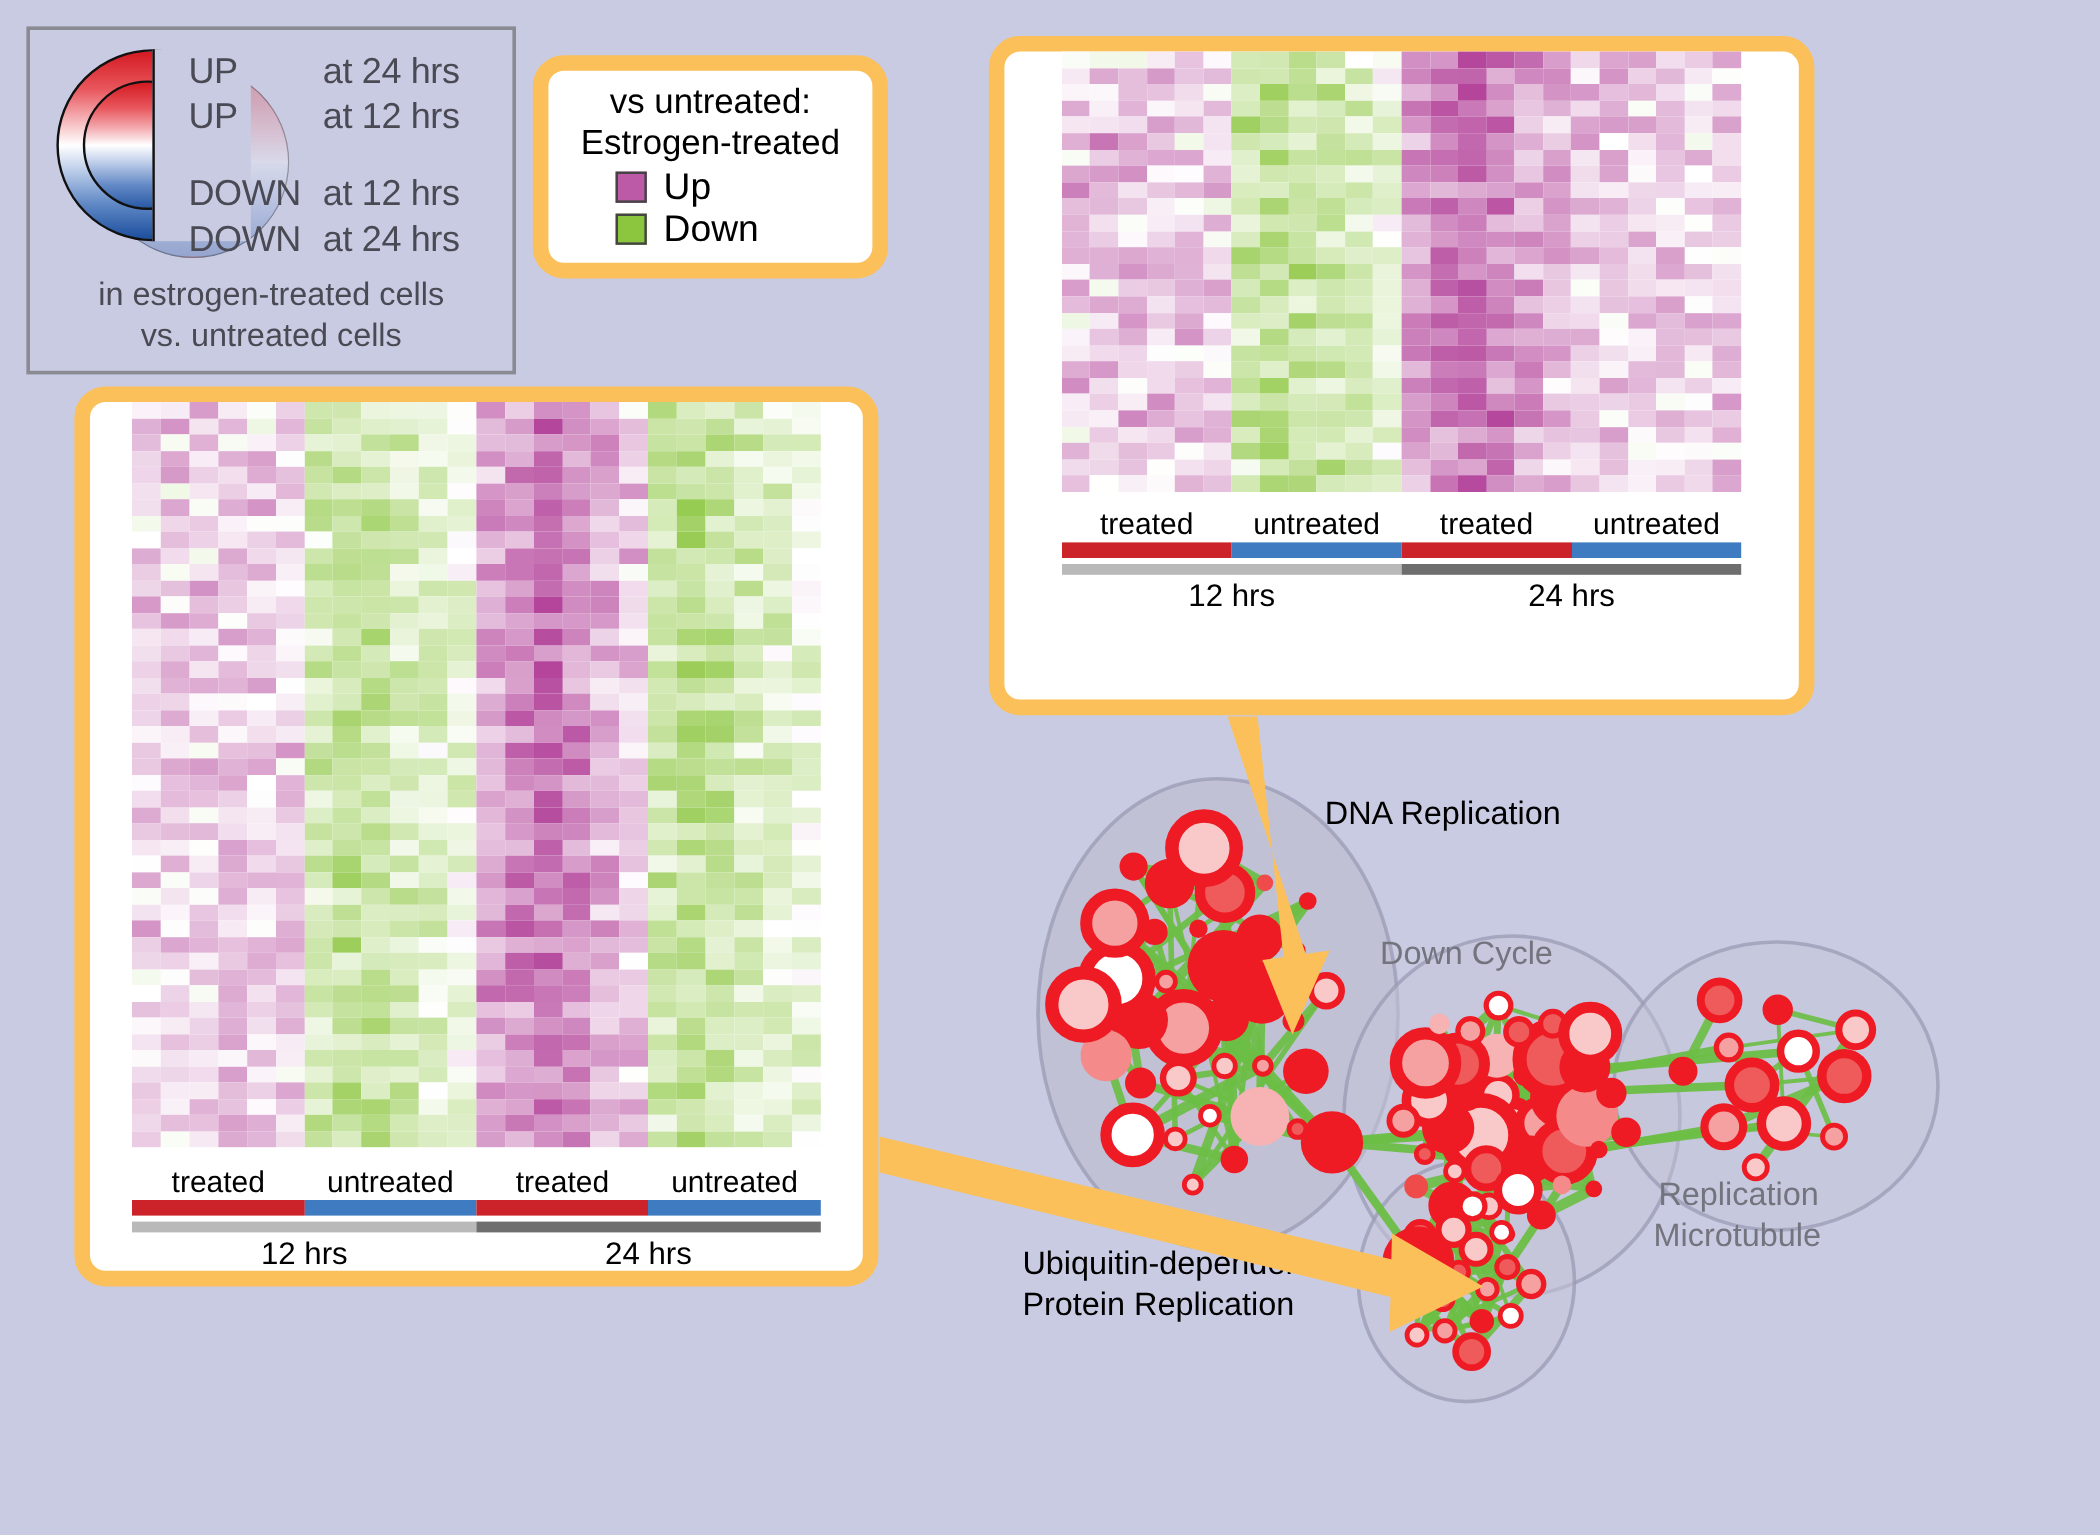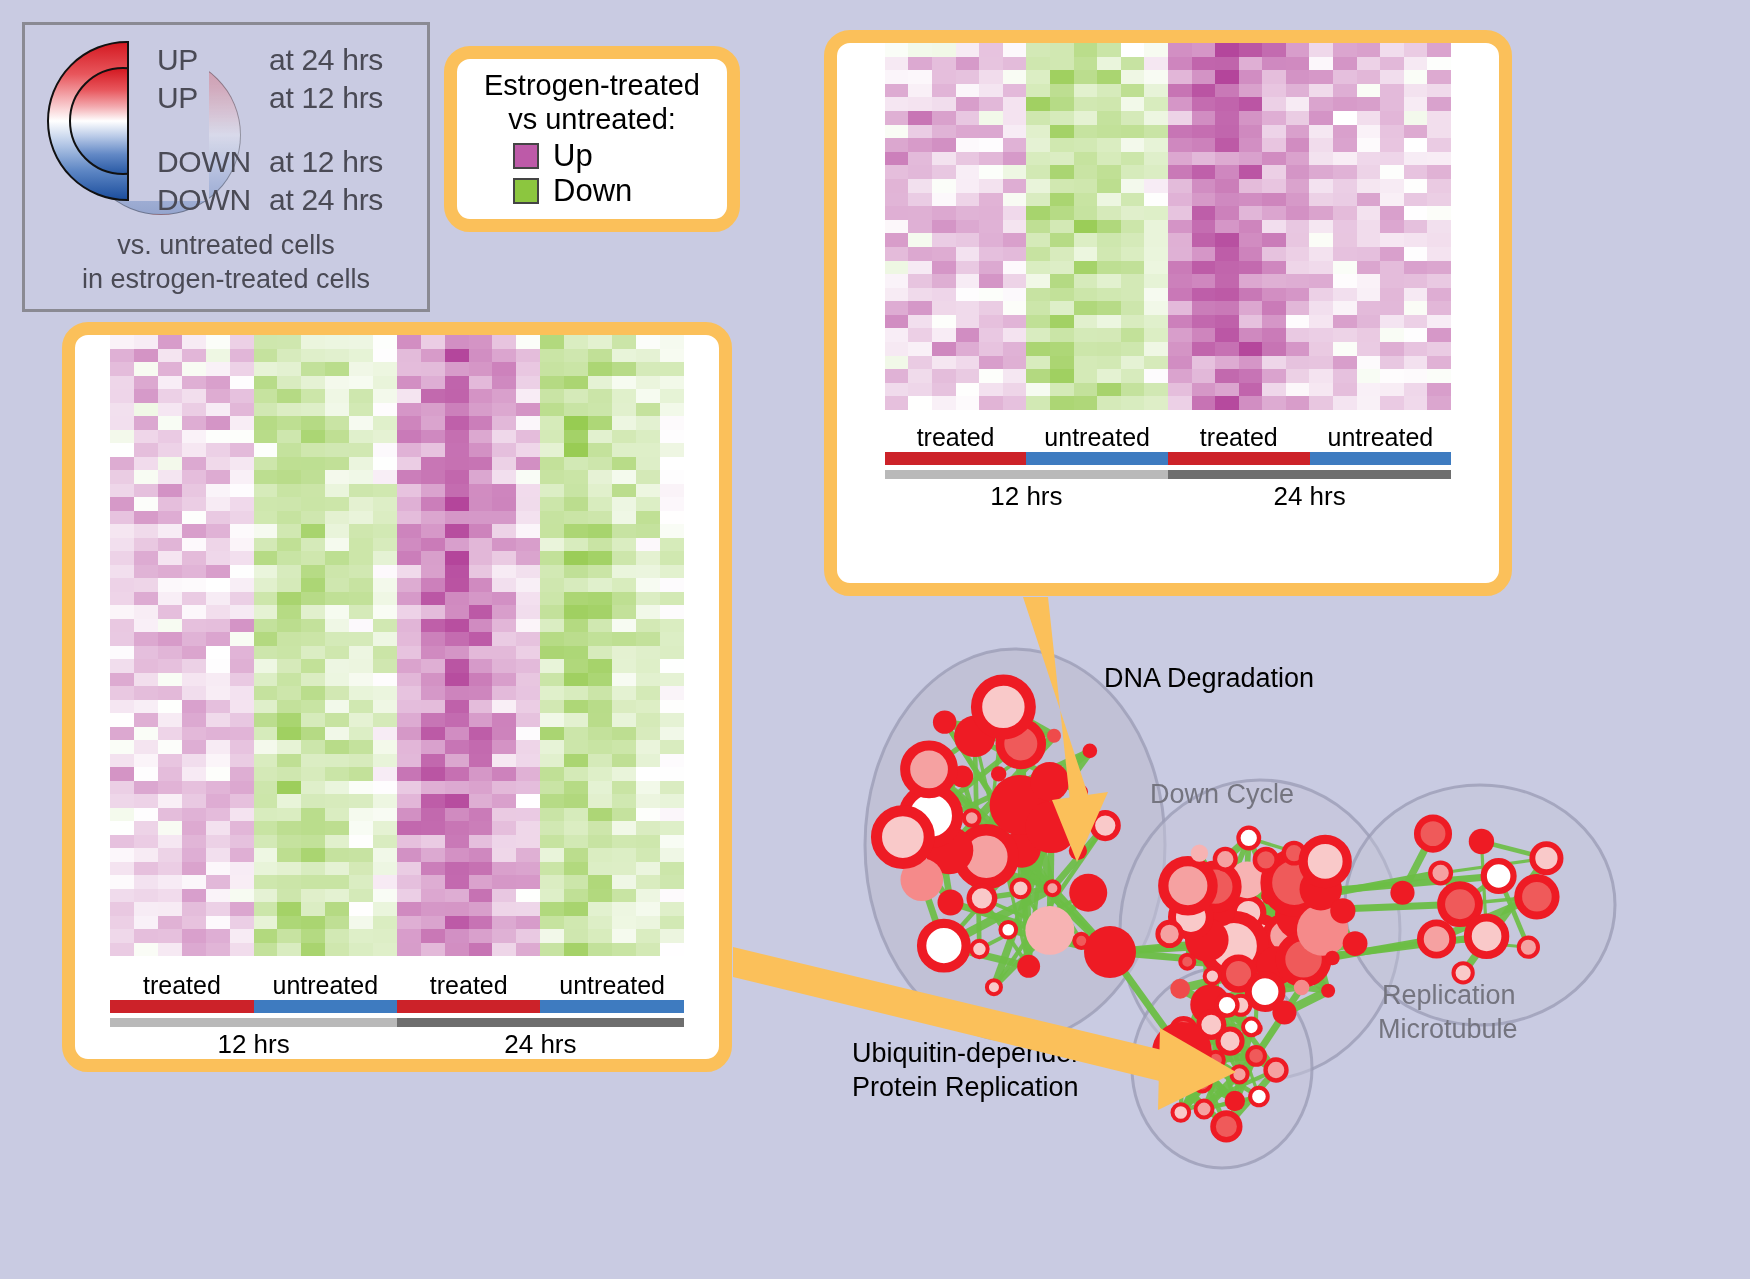--- a/index.html
+++ b/index.html
@@ -132,29 +132,29 @@
       <div class="rl-row" style="margin-top:26px;">
         <span class="rl-key">DOWN</span>
         <span class="rl-val">at 12 hrs</span>
       </div>
       <div class="rl-row">
         <span class="rl-key">DOWN</span>
         <span class="rl-val">at 24 hrs</span>
       </div>
     </div>
     <div class="ring-foot">
+      <div>in estrogen-treated cells</div>
       <div>vs. untreated cells</div>
-      <div>in estrogen-treated cells</div>
     </div>
   </div>
 
   <div class="panel" id="legend-panel">
     <div class="lp-inner">
+      <div class="lp-title">vs untreated:</div>
       <div class="lp-title">Estrogen-treated</div>
-      <div class="lp-title">vs untreated:</div>
       <div class="lp-item">
         <span class="sw" id="sw-up" style="background: rgb(189, 90, 168);"></span>
         <span class="lp-lab">Up</span>
       </div>
       <div class="lp-item">
         <span class="sw" id="sw-down" style="background: rgb(140, 198, 63);"></span>
         <span class="lp-lab">Down</span>
       </div>
     </div>
   </div>
@@ -2264,21 +2264,21 @@
           <circle cx="461.3056265253809" cy="426.8769995002575" r="8.253374892518123" fill="#ffffff" stroke="#ee1b24" stroke-width="4"></circle>
           <circle cx="436.3679902943785" cy="526.4332047324187" r="13.331516239037807" fill="#ef5a5a" stroke="#ee1b24" stroke-width="5.599236820395879"></circle>
           <circle cx="393.5760571903244" cy="430.2290900784501" r="11.82194498039837" fill="#ef5a5a" stroke="#ee1b24" stroke-width="4.965216891767316"></circle>
           <circle cx="486.0096646282777" cy="470.02257167178936" r="10.466321019516675" fill="#f5a1a1" stroke="#ee1b24" stroke-width="4.395854828197003"></circle>
           <circle cx="390.81971900268525" cy="512.5605670711318" r="8.30434937664645" fill="#f9c9c9" stroke="#ee1b24" stroke-width="4"></circle>
           <circle cx="437.05608033871243" cy="405.22979543930916" r="10.411859760831096" fill="#ffffff" stroke="#ee1b24" stroke-width="4.37298109954906"></circle>
           <circle cx="320" cy="352" r="26" fill="#ee1b24"></circle>
           <circle cx="392" cy="452" r="30" fill="#ee1b24"></circle>
         </g>
       </svg>
-    <div class="netlabel dark" style="left:314px;top:62px;">DNA Degradation</div>
+    <div class="netlabel dark" style="left:314px;top:62px;">DNA Replication</div>
     <div class="netlabel gray" style="left:360px;top:178px;">Down Cycle</div>
     <div class="netlabel gray" style="left:592px;top:379px;">Replication</div>
     <div class="netlabel gray" style="left:588px;top:413px;">Microtubule</div>
     <div class="netlabel dark" style="left:62px;top:437px;">Ubiquitin-dependent</div>
     <div class="netlabel dark" style="left:62px;top:471px;">Protein Replication</div>
   </div>
 
   <svg id="arrows">
 
     <path d="M1023,597 L1048,597 L1072,820 L1095,816 Z" fill="#fbc05a"></path>

